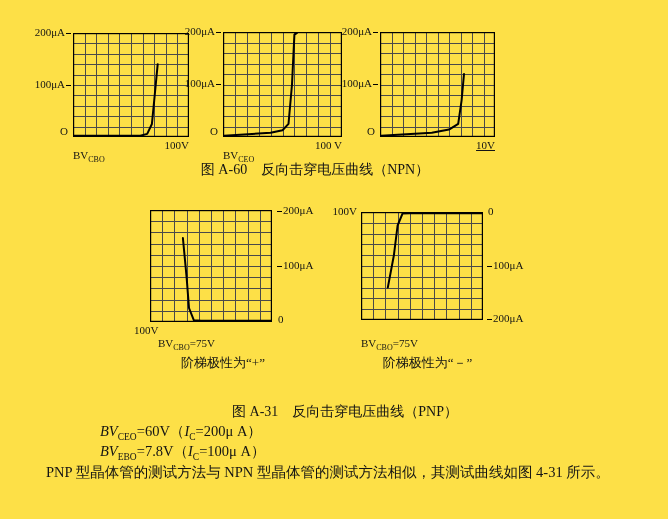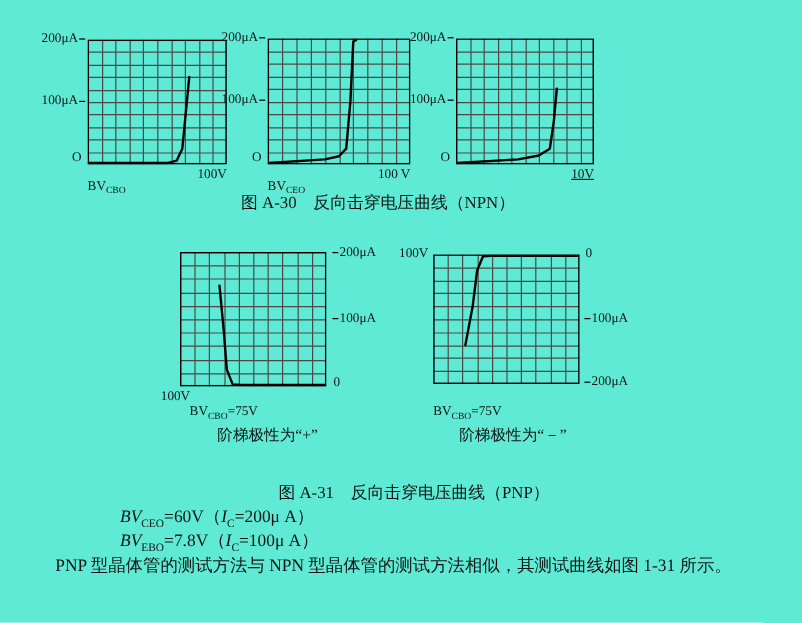--- a/index.html
+++ b/index.html
@@ -1,17 +1,17 @@
 <!DOCTYPE html>
 <html><head>
 <meta charset="utf-8">
 <style>
   html,body{margin:0;padding:0;background:#fff;}
   .page{
-    position:relative;width:668px;height:519px;background:#5eead4;
+    position:relative;width:668px;height:519px;background:#fde047;
     font-family:"Liberation Serif","DejaVu Serif",serif;color:#141414;
     overflow:hidden;
   }
   .grid{position:absolute;}
   .grid svg{display:block;}
   .lbl{position:absolute;font-size:11px;line-height:1;white-space:nowrap;color:#141414;}
   .ra{text-align:right;}
   .tickR::after{content:"";display:inline-block;width:5px;height:1px;background:#000;vertical-align:2px;margin-left:1px;}
   .tickL::before{content:"";display:inline-block;width:5px;height:1px;background:#000;vertical-align:2px;margin-right:1px;}
   .ctitle{position:absolute;font-size:11px;line-height:1;text-align:left;white-space:nowrap;}
@@ -115,21 +115,21 @@
         <line x1="0" y1="95.5" x2="115" y2="95.5" stroke="#4a4a4a" stroke-width="1"></line>
         <rect x="0.5" y="0.5" width="114" height="104" fill="none" stroke="#000000" stroke-width="1.4"></rect>
         <polyline points="1.0,103.8 51.8,100.8 69.0,97.6 78.2,91.9 81.6,68.3 84.0,42.0" fill="none" stroke="#000000" stroke-width="2" stroke-linejoin="round" stroke-linecap="round"></polyline>
       </svg>
     </div>
   <span class="lbl ra tickR" style="left:332px;top:26px;width:46px;">200μA</span>
   <span class="lbl ra tickR" style="left:332px;top:78px;width:46px;">100μA</span>
   <span class="lbl ra" style="left:355px;top:126px;width:20px;">O</span>
   <span class="lbl ra" style="left:453px;top:140px;width:42px;text-decoration:underline;">10V</span>
 
-  <div class="caption" style="left:160px;top:162px;width:310px;">图 A-30　反向击穿电压曲线（NPN）</div>
+  <div class="caption" style="left:160px;top:162px;width:310px;">图 A-60　反向击穿电压曲线（NPN）</div>
 
   <div class="grid" style="left:150px;top:210px;width:122px;height:112px;">
       <svg width="122" height="112">
         <line x1="12.5" y1="0" x2="12.5" y2="112" stroke="#4a4a4a" stroke-width="1"></line>
         <line x1="0" y1="11.5" x2="122" y2="11.5" stroke="#4a4a4a" stroke-width="1"></line>
         <line x1="24.5" y1="0" x2="24.5" y2="112" stroke="#4a4a4a" stroke-width="1"></line>
         <line x1="0" y1="22.5" x2="122" y2="22.5" stroke="#4a4a4a" stroke-width="1"></line>
         <line x1="37.5" y1="0" x2="37.5" y2="112" stroke="#4a4a4a" stroke-width="1"></line>
         <line x1="0" y1="34.5" x2="122" y2="34.5" stroke="#4a4a4a" stroke-width="1"></line>
         <line x1="49.5" y1="0" x2="49.5" y2="112" stroke="#4a4a4a" stroke-width="1"></line>
@@ -192,15 +192,15 @@
 
   <div class="caption" style="left:190px;top:372px;width:310px;margin-top:32px;">图 A-31　反向击穿电压曲线（PNP）</div>
 
   <div class="reading" style="left:100px;top:423px;">
     <i>BV</i><sub>CEO</sub><span>=60V（</span><i>I</i><sub>C</sub><span>=200μ A）</span>
   </div>
   <div class="reading" style="left:100px;top:443px;">
     <i>BV</i><sub>EBO</sub><span>=7.8V（</span><i>I</i><sub>C</sub><span>=100μ A）</span>
   </div>
 
-  <div class="para" style="left:46px;top:463px;width:612px;">PNP 型晶体管的测试方法与 NPN 型晶体管的测试方法相似，其测试曲线如图 1-31 所示。</div>
+  <div class="para" style="left:46px;top:463px;width:612px;">PNP 型晶体管的测试方法与 NPN 型晶体管的测试方法相似，其测试曲线如图 4-31 所示。</div>
 
 </div>
 
 </body></html>

